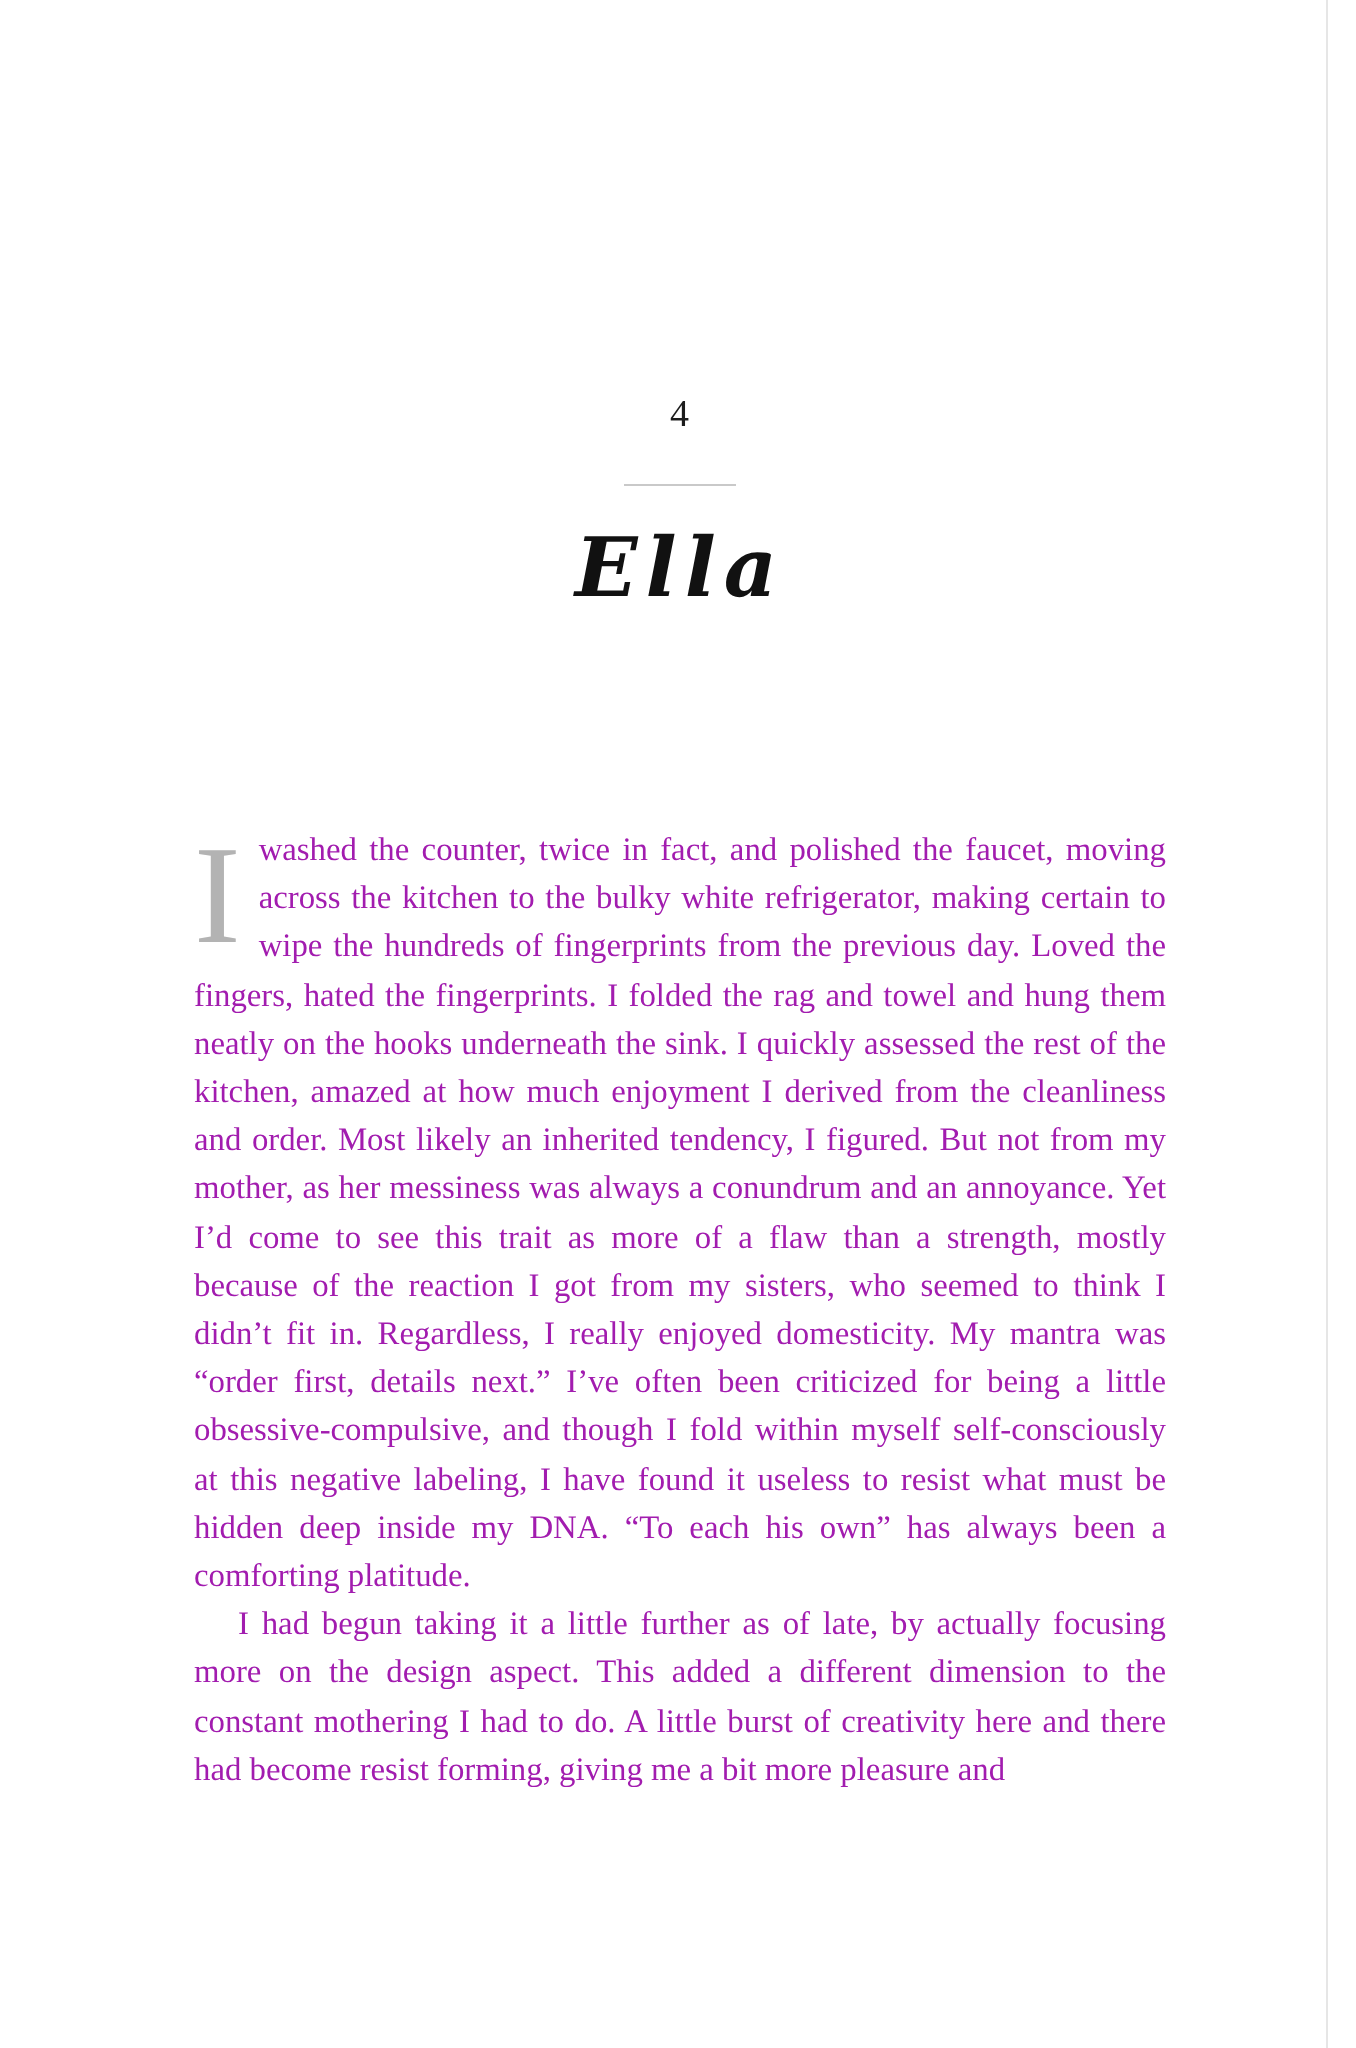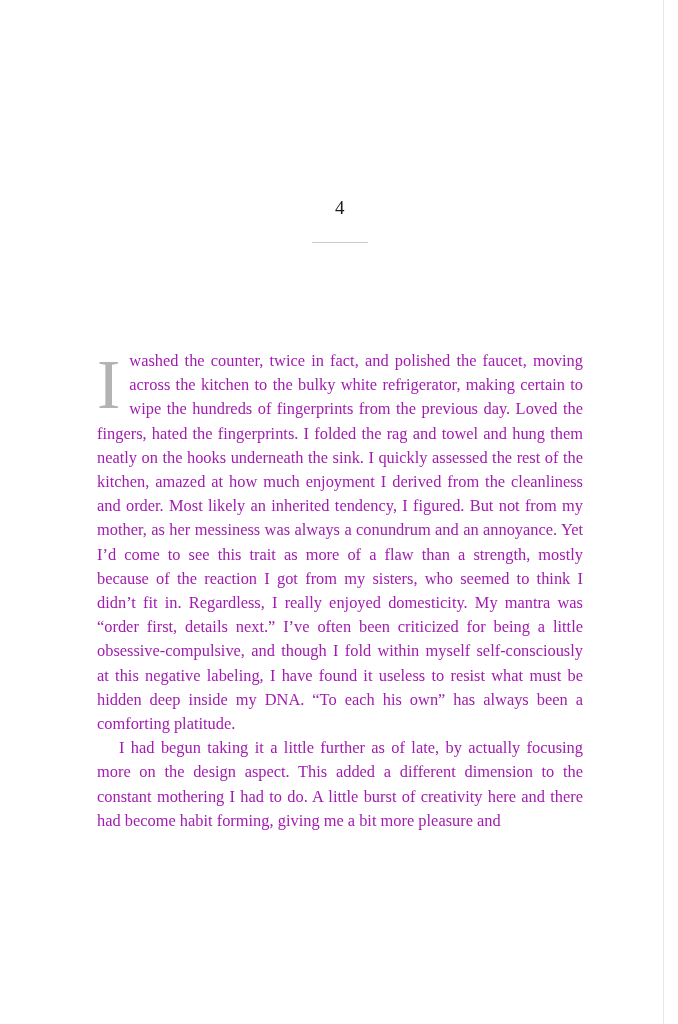--- a/index.html
+++ b/index.html
@@ -104,21 +104,22 @@
 
 <div class="page">
 
   <div class="page-edge"></div>
 
   <div class="content">
 
     <div class="chapter-header">
       <div class="chapter-number">4</div>
       <hr class="chapter-rule">
+      <div class="chapter-title">Ella</div>
     </div>
 
     <div class="body-copy">
       <p class="para drop-cap-para">I washed the counter, twice in fact, and polished the faucet, moving across the kitchen to the bulky white refrigerator, making certain to wipe the hundreds of fingerprints from the previous day. Loved the fingers, hated the fingerprints. I folded the rag and towel and hung them neatly on the hooks underneath the sink. I quickly assessed the rest of the kitchen, amazed at how much enjoyment I derived from the cleanliness and order. Most likely an inherited tendency, I figured. But not from my mother, as her messiness was always a conundrum and an annoyance. Yet I’d come to see this trait as more of a flaw than a strength, mostly because of the reaction I got from my sisters, who seemed to think I didn’t fit in. Regardless, I really enjoyed domesticity. My mantra was “order first, details next.” I’ve often been criticized for being a little obsessive-compulsive, and though I fold within myself self-consciously at this negative labeling, I have found it useless to resist what must be hidden deep inside my DNA. “To each his own” has always been a comforting platitude.</p>
-      <p class="para">I had begun taking it a little further as of late, by actually focusing more on the design aspect. This added a different dimension to the constant mothering I had to do. A little burst of creativity here and there had become habit forming, giving me a bit more pleasure and</p>
+      <p class="para">I had begun taking it a little further as of late, by actually focusing more on the design aspect. This added a different dimension to the constant mothering I had to do. A little burst of creativity here and there had become resist forming, giving me a bit more pleasure and</p>
     </div>
 
   </div>
 </div>
 
 </body></html>

